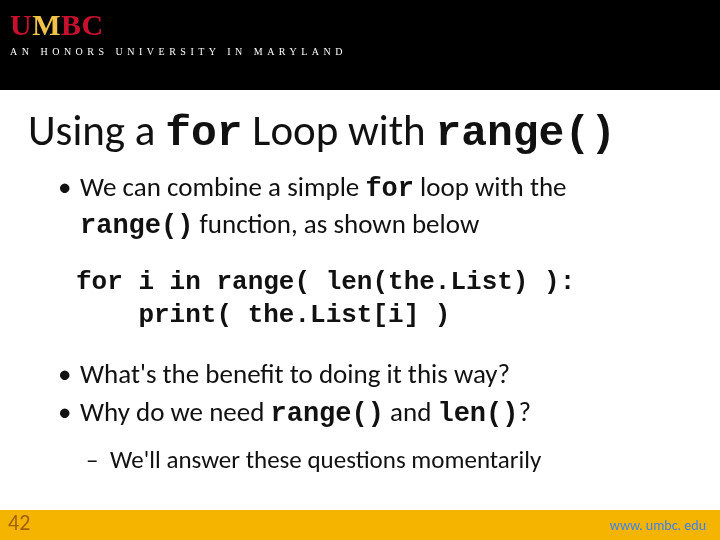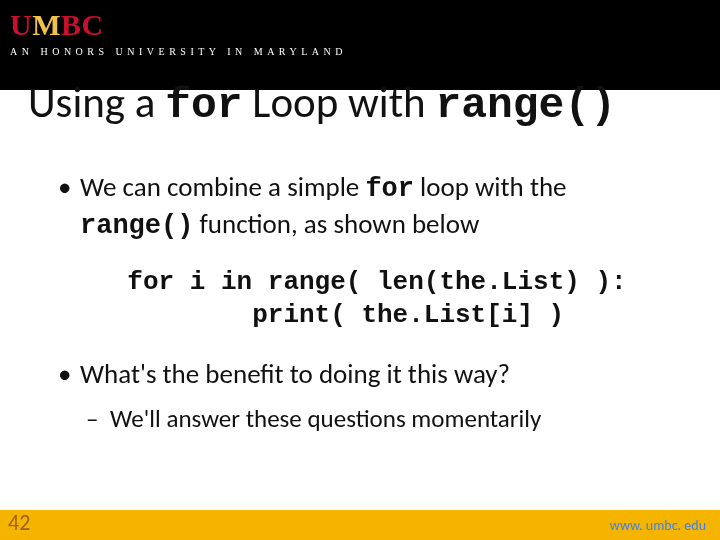--- a/index.html
+++ b/index.html
@@ -4,27 +4,27 @@
 <style>
   * { margin: 0; padding: 0; box-sizing: border-box; }
   html, body { width: 720px; height: 540px; overflow: hidden; font-family: Calibri, "Segoe UI", Arial, sans-serif; background: #fff; }
   .slide { position: relative; width: 720px; height: 540px; }
   .header-band { position: absolute; top: 0; left: 0; width: 100%; height: 90px; background: #000; }
   .logo-area { position: absolute; top: 8px; left: 10px; }
   .logo-text { color: #fff; font-family: Georgia, "Times New Roman", serif; font-weight: bold; font-size: 30px; letter-spacing: 0.5px; display: flex; align-items: flex-start; }
   .logo-red { color: #c8102e; }
   .logo-gold { color: #f0c24a; font-weight: 900;}
   .tagline { color: #fff; font-size: 10px; letter-spacing: 4.5px; margin-top: 4px; font-family: Liberation Serif, serif; }
-  .title { position: absolute; top: 80px; left: 28px; width: 664px; font-size: 43px; color: #111; line-height: 1.05; }
+  .title { position: absolute; top: 108px; left: 28px; width: 664px; font-size: 43px; color: #111; line-height: 1.05; }
   .title .mono { font-family: "Courier New", Courier, monospace; font-weight: bold; }
   .content { position: absolute; top: 170px; left: 58px; width: 620px; color: #111; }
   .bullet { font-size: 27px; line-height: 1.25; margin-bottom: 4px; position: relative; padding-left: 22px; }
   .bullet::before { content: "•"; position: absolute; left: 0; top: 0; }
   .bullet .mono, .subbullet .mono { font-family: "Courier New", Courier, monospace; font-weight: bold; }
-  .code-block { font-family: "Courier New", Courier, monospace; font-weight: bold; font-size: 26px; margin: 22px 0 24px 18px; line-height: 1.3; white-space: pre; color: #111; text-align: center; }
+  .code-block { font-family: "Courier New", Courier, monospace; font-weight: bold; font-size: 26px; margin: 22px 0 24px 18px; line-height: 1.3; white-space: pre; color: #111; }
   .subbullet { font-size: 25px; line-height: 1.3; position: relative; padding-left: 52px; margin-top: 12px; }
   .subbullet::before { content: "–"; position: absolute; left: 28px; top: 0; }
   .footer-bar { position: absolute; bottom: 0; left: 0; width: 100%; height: 30px; background: #f5b400; }
   .slide-num { position: absolute; bottom: 4px; left: 8px; font-size: 22px; color: #a16207; }
   .url { position: absolute; bottom: 6px; right: 14px; font-size: 14px; color: #3b82f6; }
 </style>
 </head>
 <body>
 
 <div class="slide">
@@ -47,20 +47,23 @@
   <div class="content">
     <div class="bullet">
       <span>We can combine a simple </span><span class="mono">for</span><span> loop with the </span><span class="mono">range()</span><span> function, as shown below</span>
     </div>
 
     <div class="code-block"><span>for i in range( len(the.List) ):</span>
 <span>    print( the.List[i] )</span></div>
 
     <div class="bullet">What's the benefit to doing it this way?</div>
 
+    <div class="bullet">
+      <span>Why do we need </span><span class="mono">range()</span><span> and </span><span class="mono">len()</span><span>?</span>
+    </div>
 
     <div class="subbullet">We'll answer these questions momentarily</div>
   </div>
 
   <div class="footer-bar"></div>
   <div class="slide-num">42</div>
   <div class="url">www. umbc. edu</div>
 </div>
 
 </body></html>

